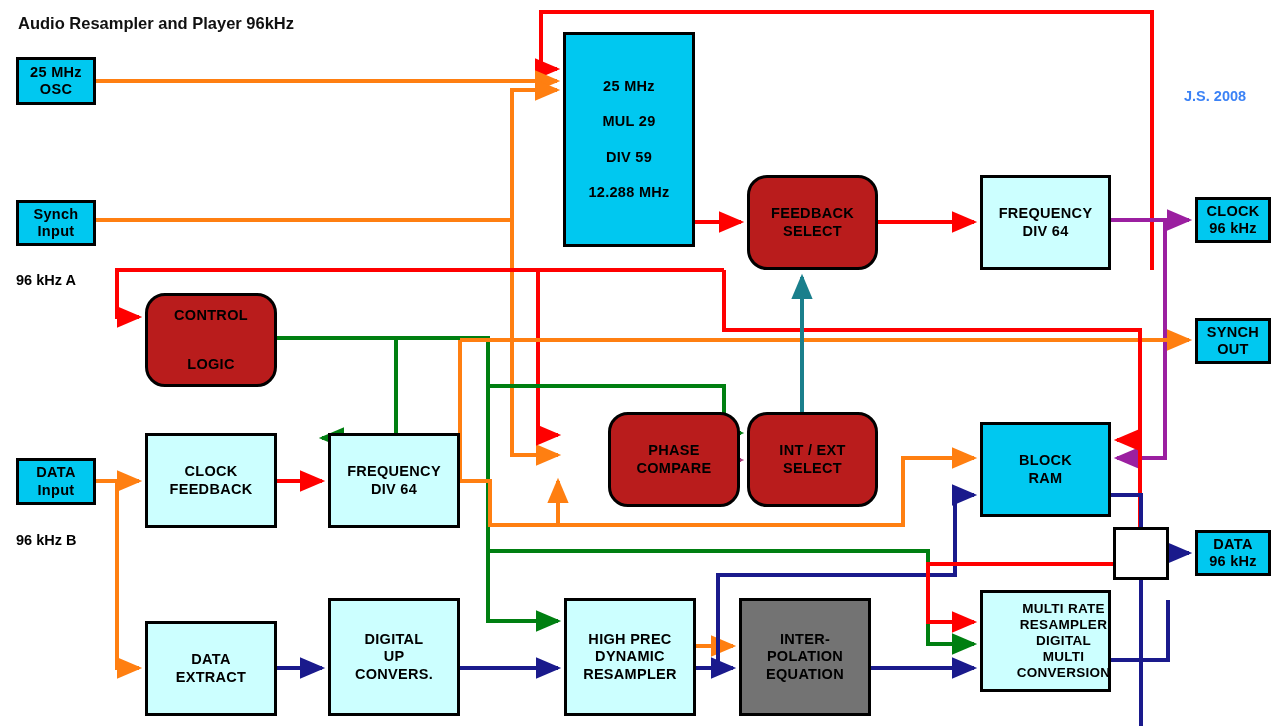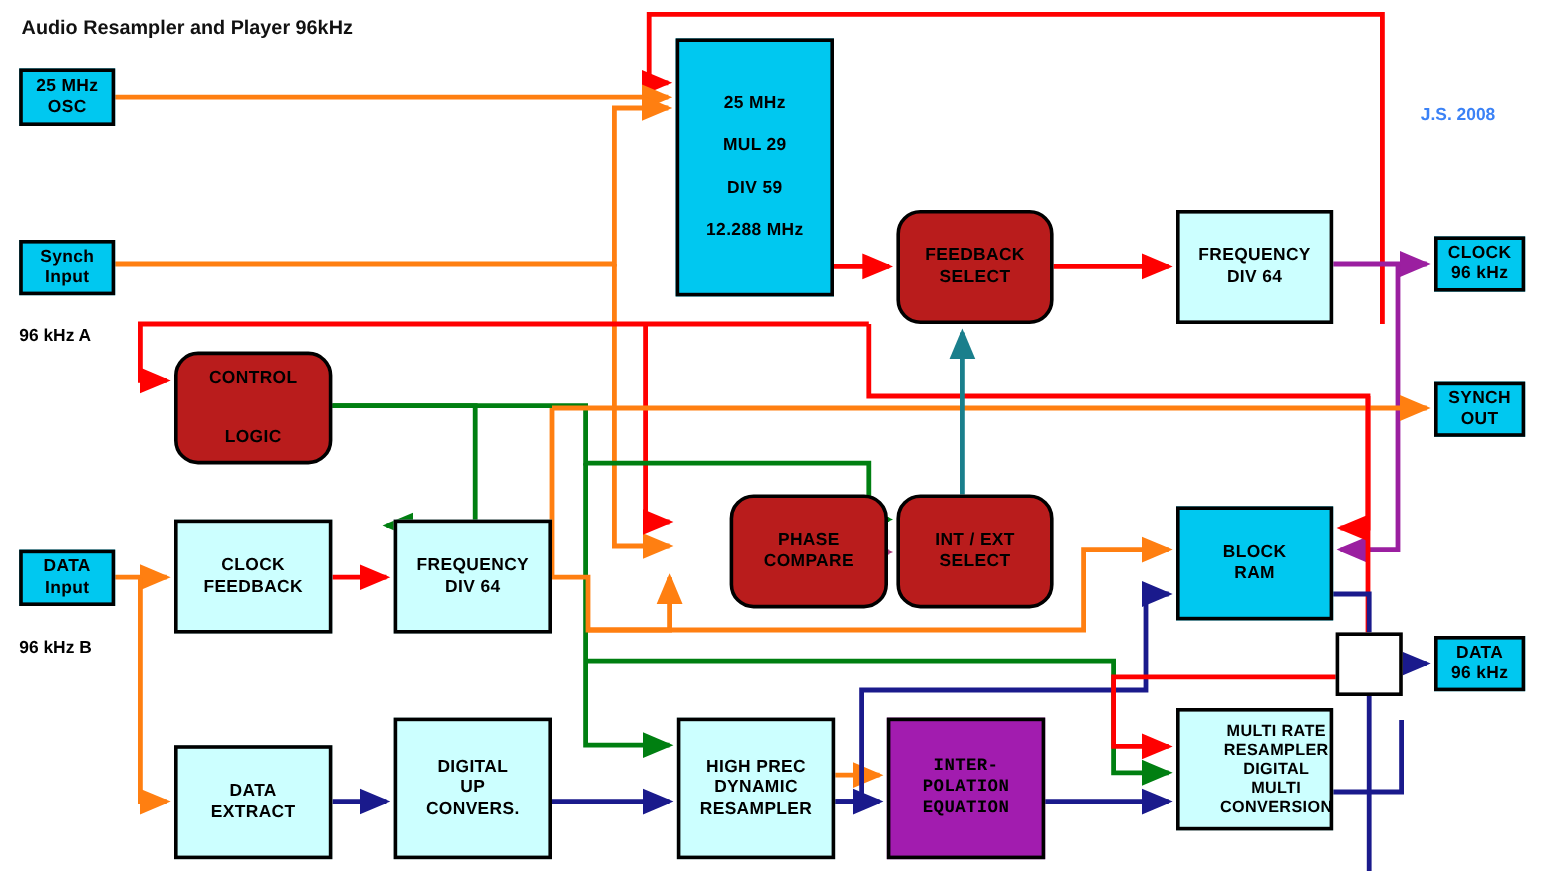--- a/index.html
+++ b/index.html
@@ -35,21 +35,21 @@
     text-align: left;
     font-weight: bold;
     color: #000000;
     letter-spacing: 0.3px;
     z-index: 5;
   }
   .box .ln { display: block; line-height: 1.18; white-space: nowrap; }
   .cyan   { background: #00c8f0; }
   .ltcyan { background: #ccffff; }
   .ltgrn  { background: #b91c1c; border-radius: 20px; }
-  .yellow { background: #a21caf; font-family: Liberation Mono, monospace; }
+  .yellow { background: #737373; }
   .white  { background: #ffffff; }
 
   .sz13 { font-size: 13.5px; }
   .sz14 { font-size: 14.5px; }
 
   .pll .ln { margin: 9px 0; font-size: 14.5px; }
 
   .label {
     position: absolute;
     font-weight: bold;

